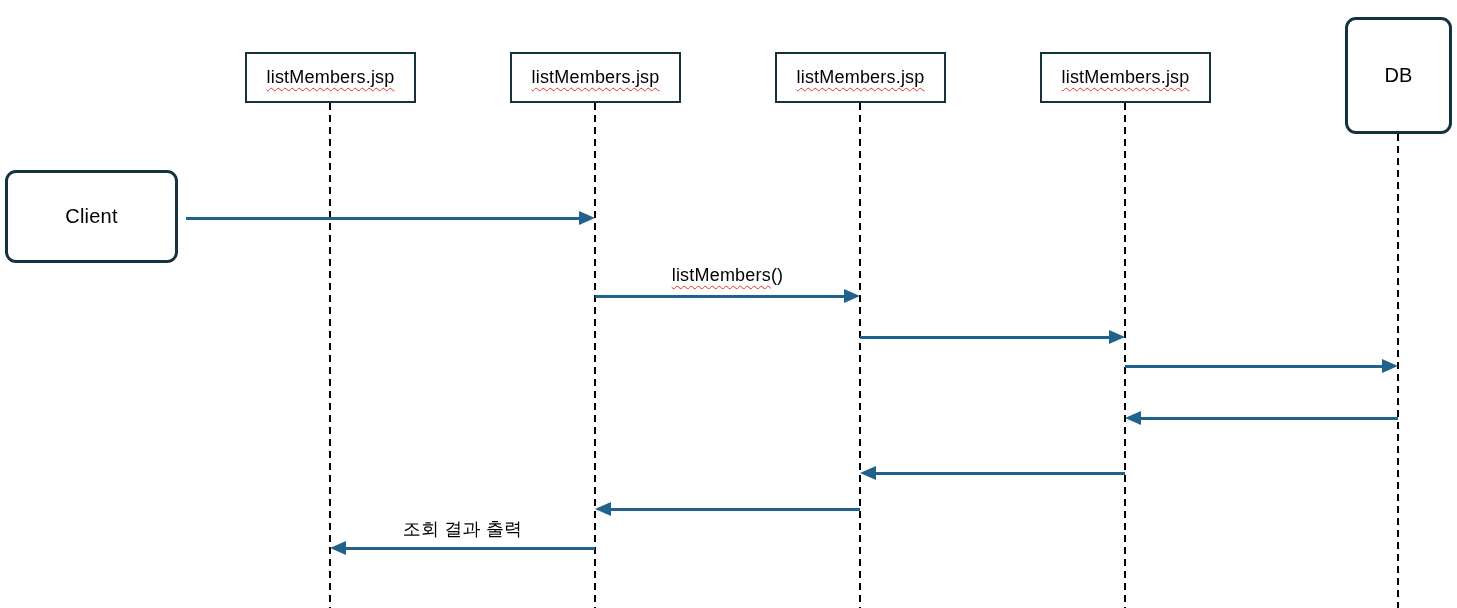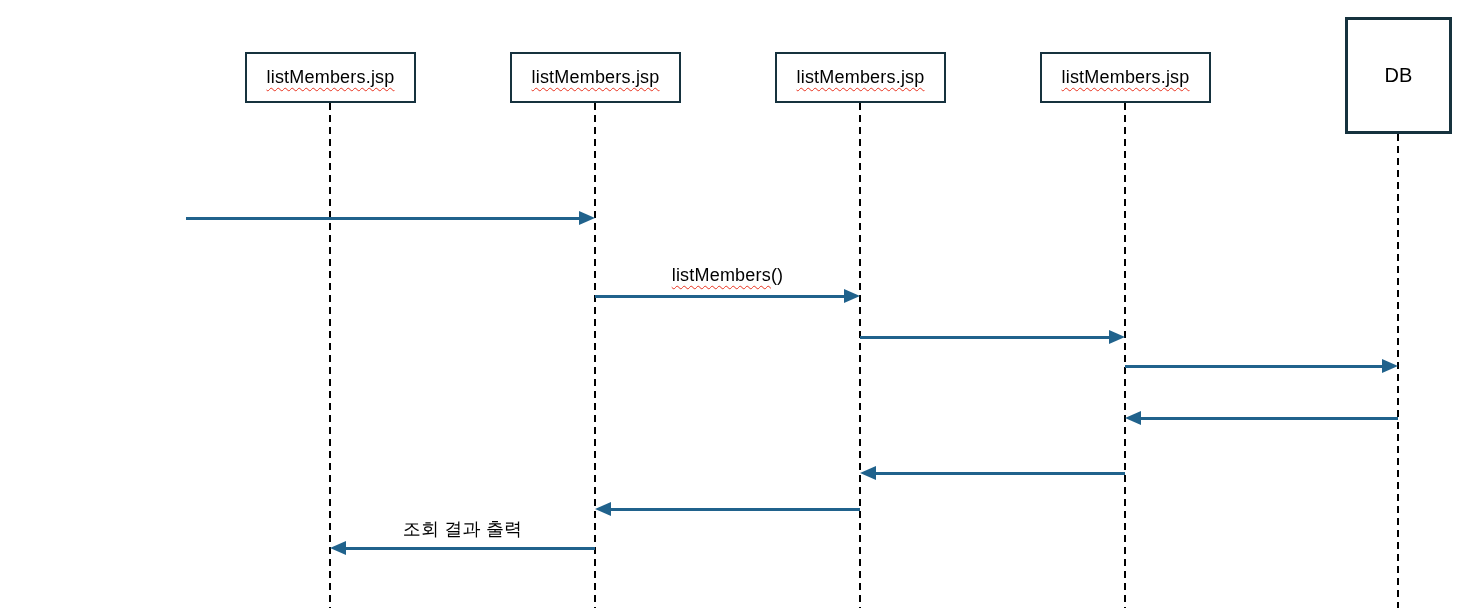--- a/index.html
+++ b/index.html
@@ -11,21 +11,21 @@
   .lifeline{
     position:absolute;width:2px;
     background-image:repeating-linear-gradient(to bottom,#000 0,#000 7px,transparent 7px,transparent 12px);
   }
   
   .actor{
     position:absolute;box-sizing:border-box;border:2px solid #16323e;background:#fff;
     display:flex;align-items:center;justify-content:center;
     font-size:18px;letter-spacing:0.2px;white-space:nowrap;
   }
-  .actor.thick{border-width:3px;font-size:20px;}
+  .actor.thick{border-width:3px;font-size:20px;border-radius:11px;}
   
   .sq{
     text-decoration-line:underline;
     text-decoration-style:wavy;
     text-decoration-color:#e8321e;
     text-decoration-thickness:1px;
     text-underline-offset:4px;
     text-decoration-skip-ink:none;
   }
   
@@ -60,20 +60,23 @@
   </div>
   <div class="actor" style="left:775px;top:52px;width:171px;height:51px">
     <span class="sq">listMembers.jsp</span>
   </div>
   <div class="actor" style="left:1040px;top:52px;width:171px;height:51px">
     <span class="sq">listMembers.jsp</span>
   </div>
   <div class="actor thick" style="left:1345px;top:17px;width:107px;height:117px">
     <span>DB</span>
   </div>
+  <div class="actor thick" style="left:5px;top:170px;width:173px;height:93px">
+    <span>Client</span>
+  </div>
 
   <div class="msg dir-r" style="left:186px;top:211px;width:409px">
     <i class="shaft"></i>
       <i class="head"></i>
   </div>
   <div class="msg dir-r" style="left:595px;top:289px;width:265px">
     <i class="shaft"></i>
       <i class="head"></i>
   </div>
   <div class="msg dir-r" style="left:860px;top:330px;width:265px">

